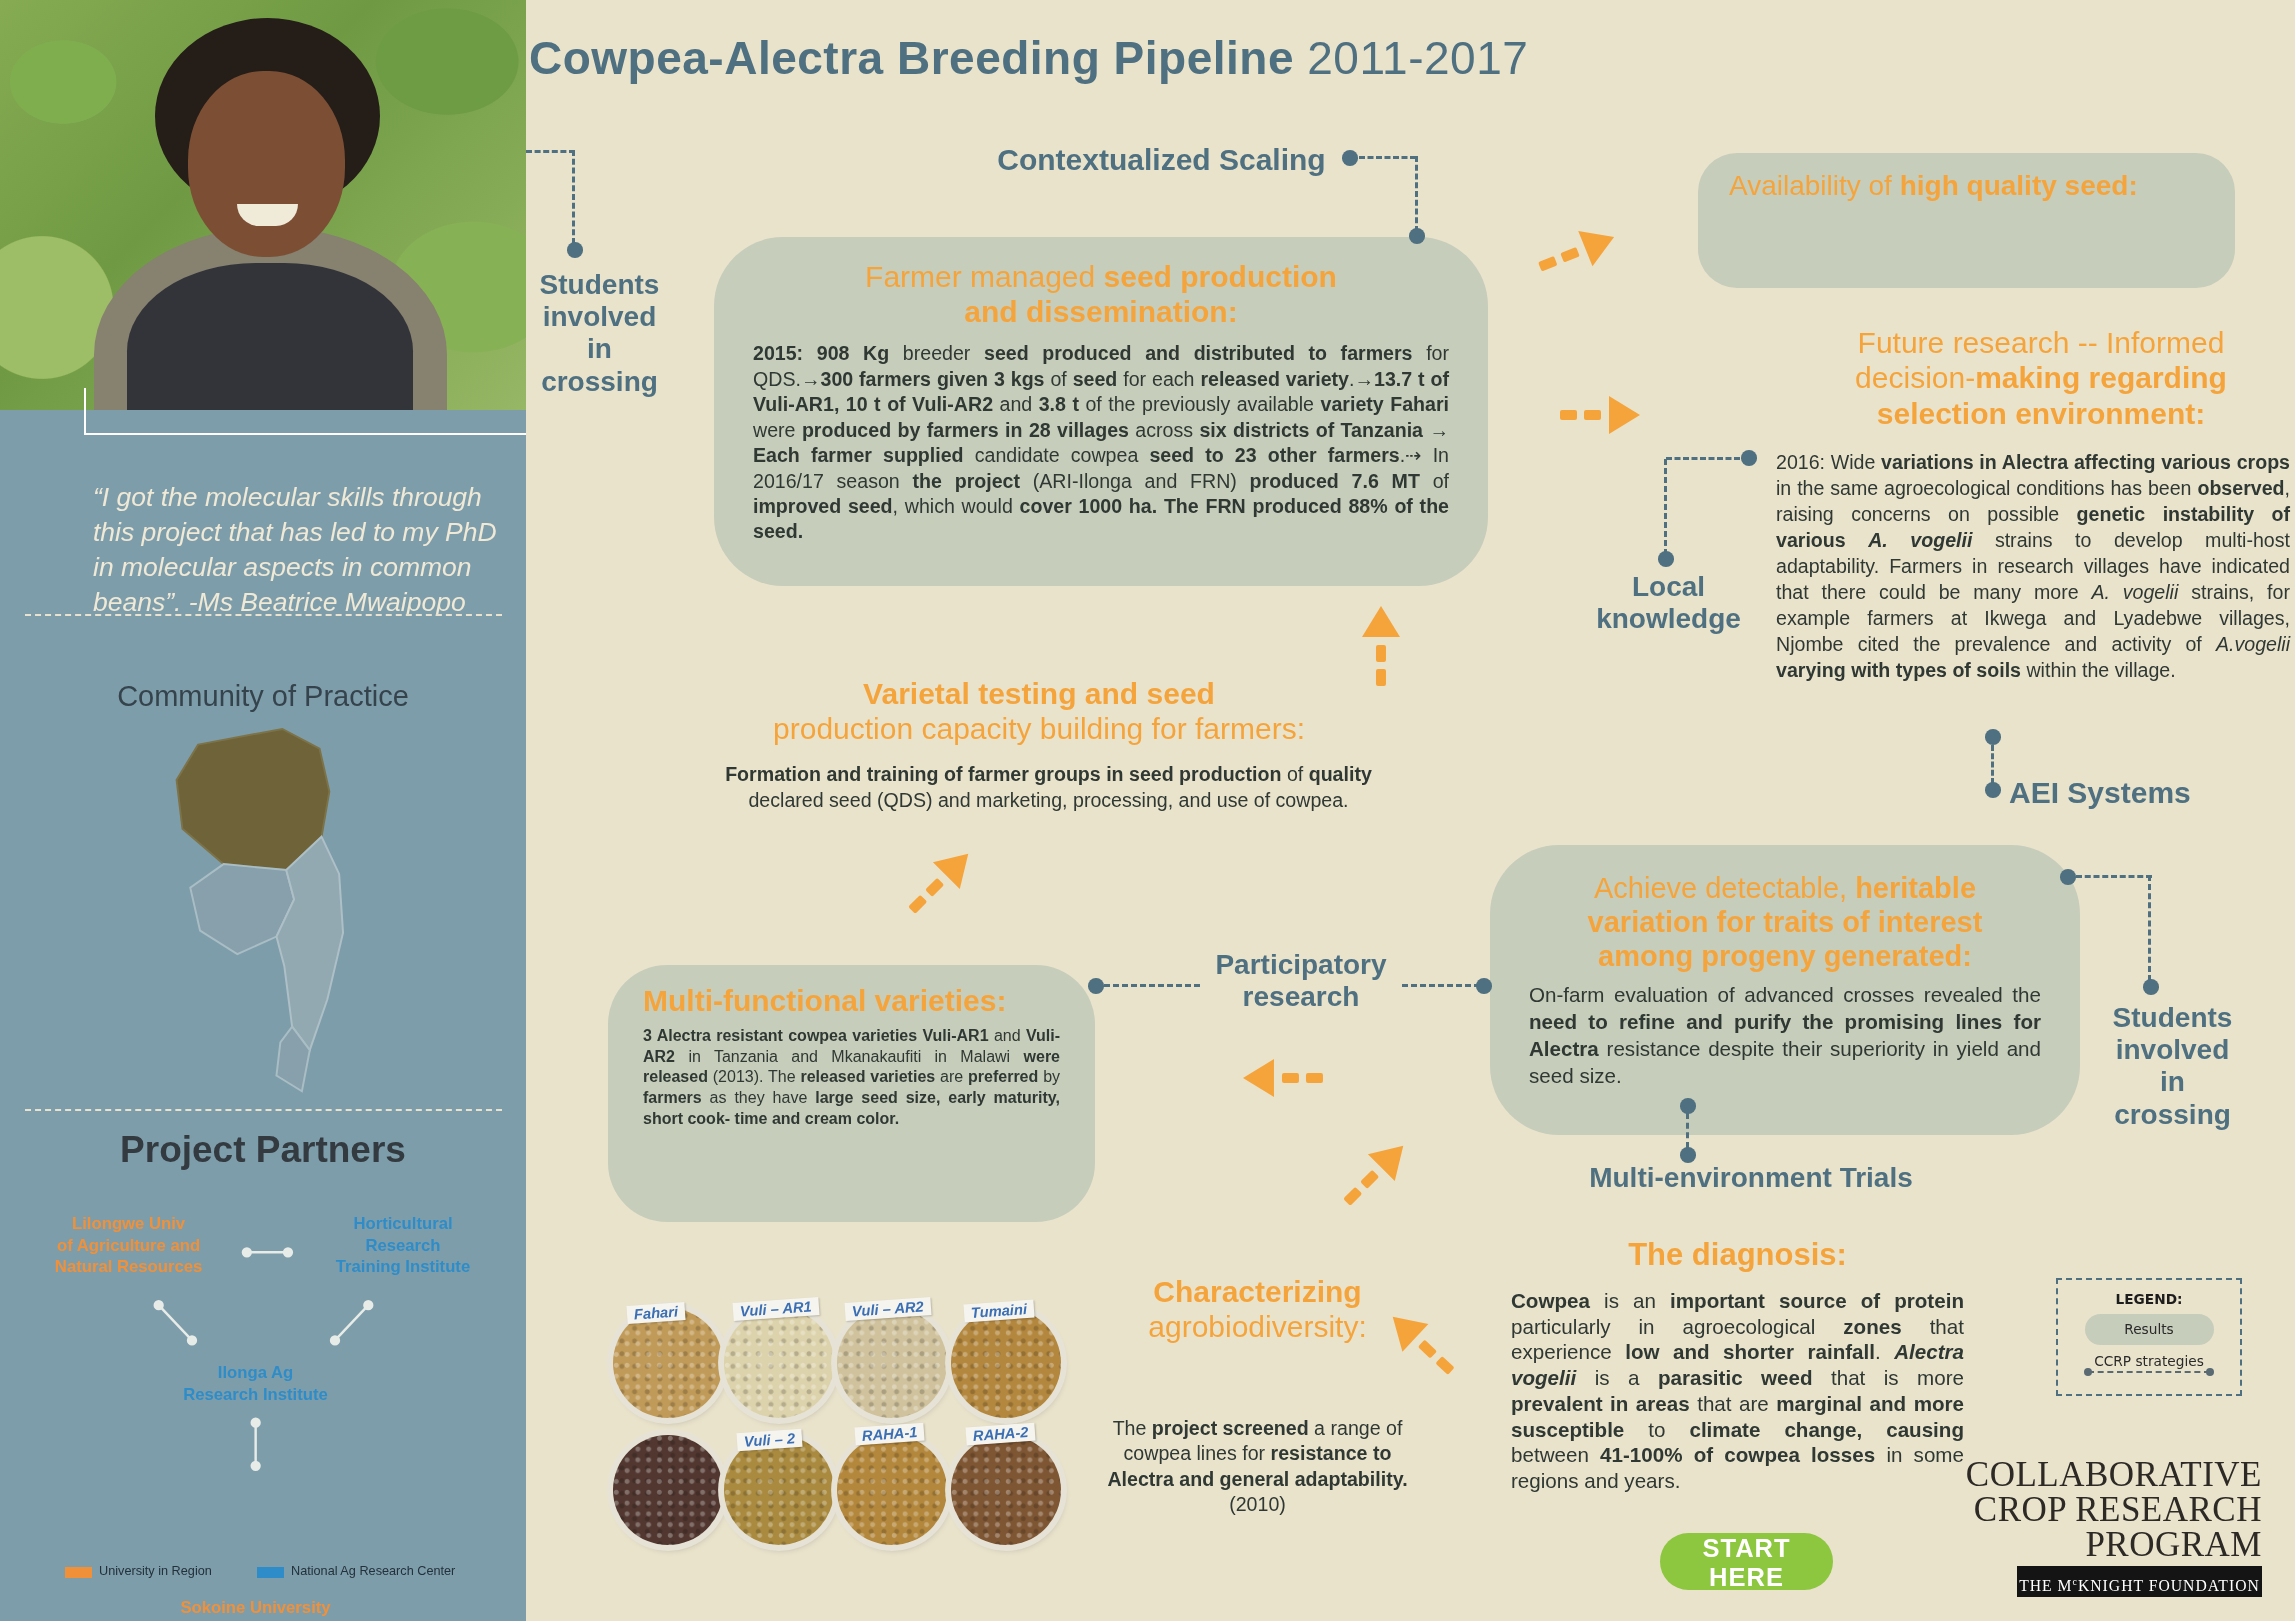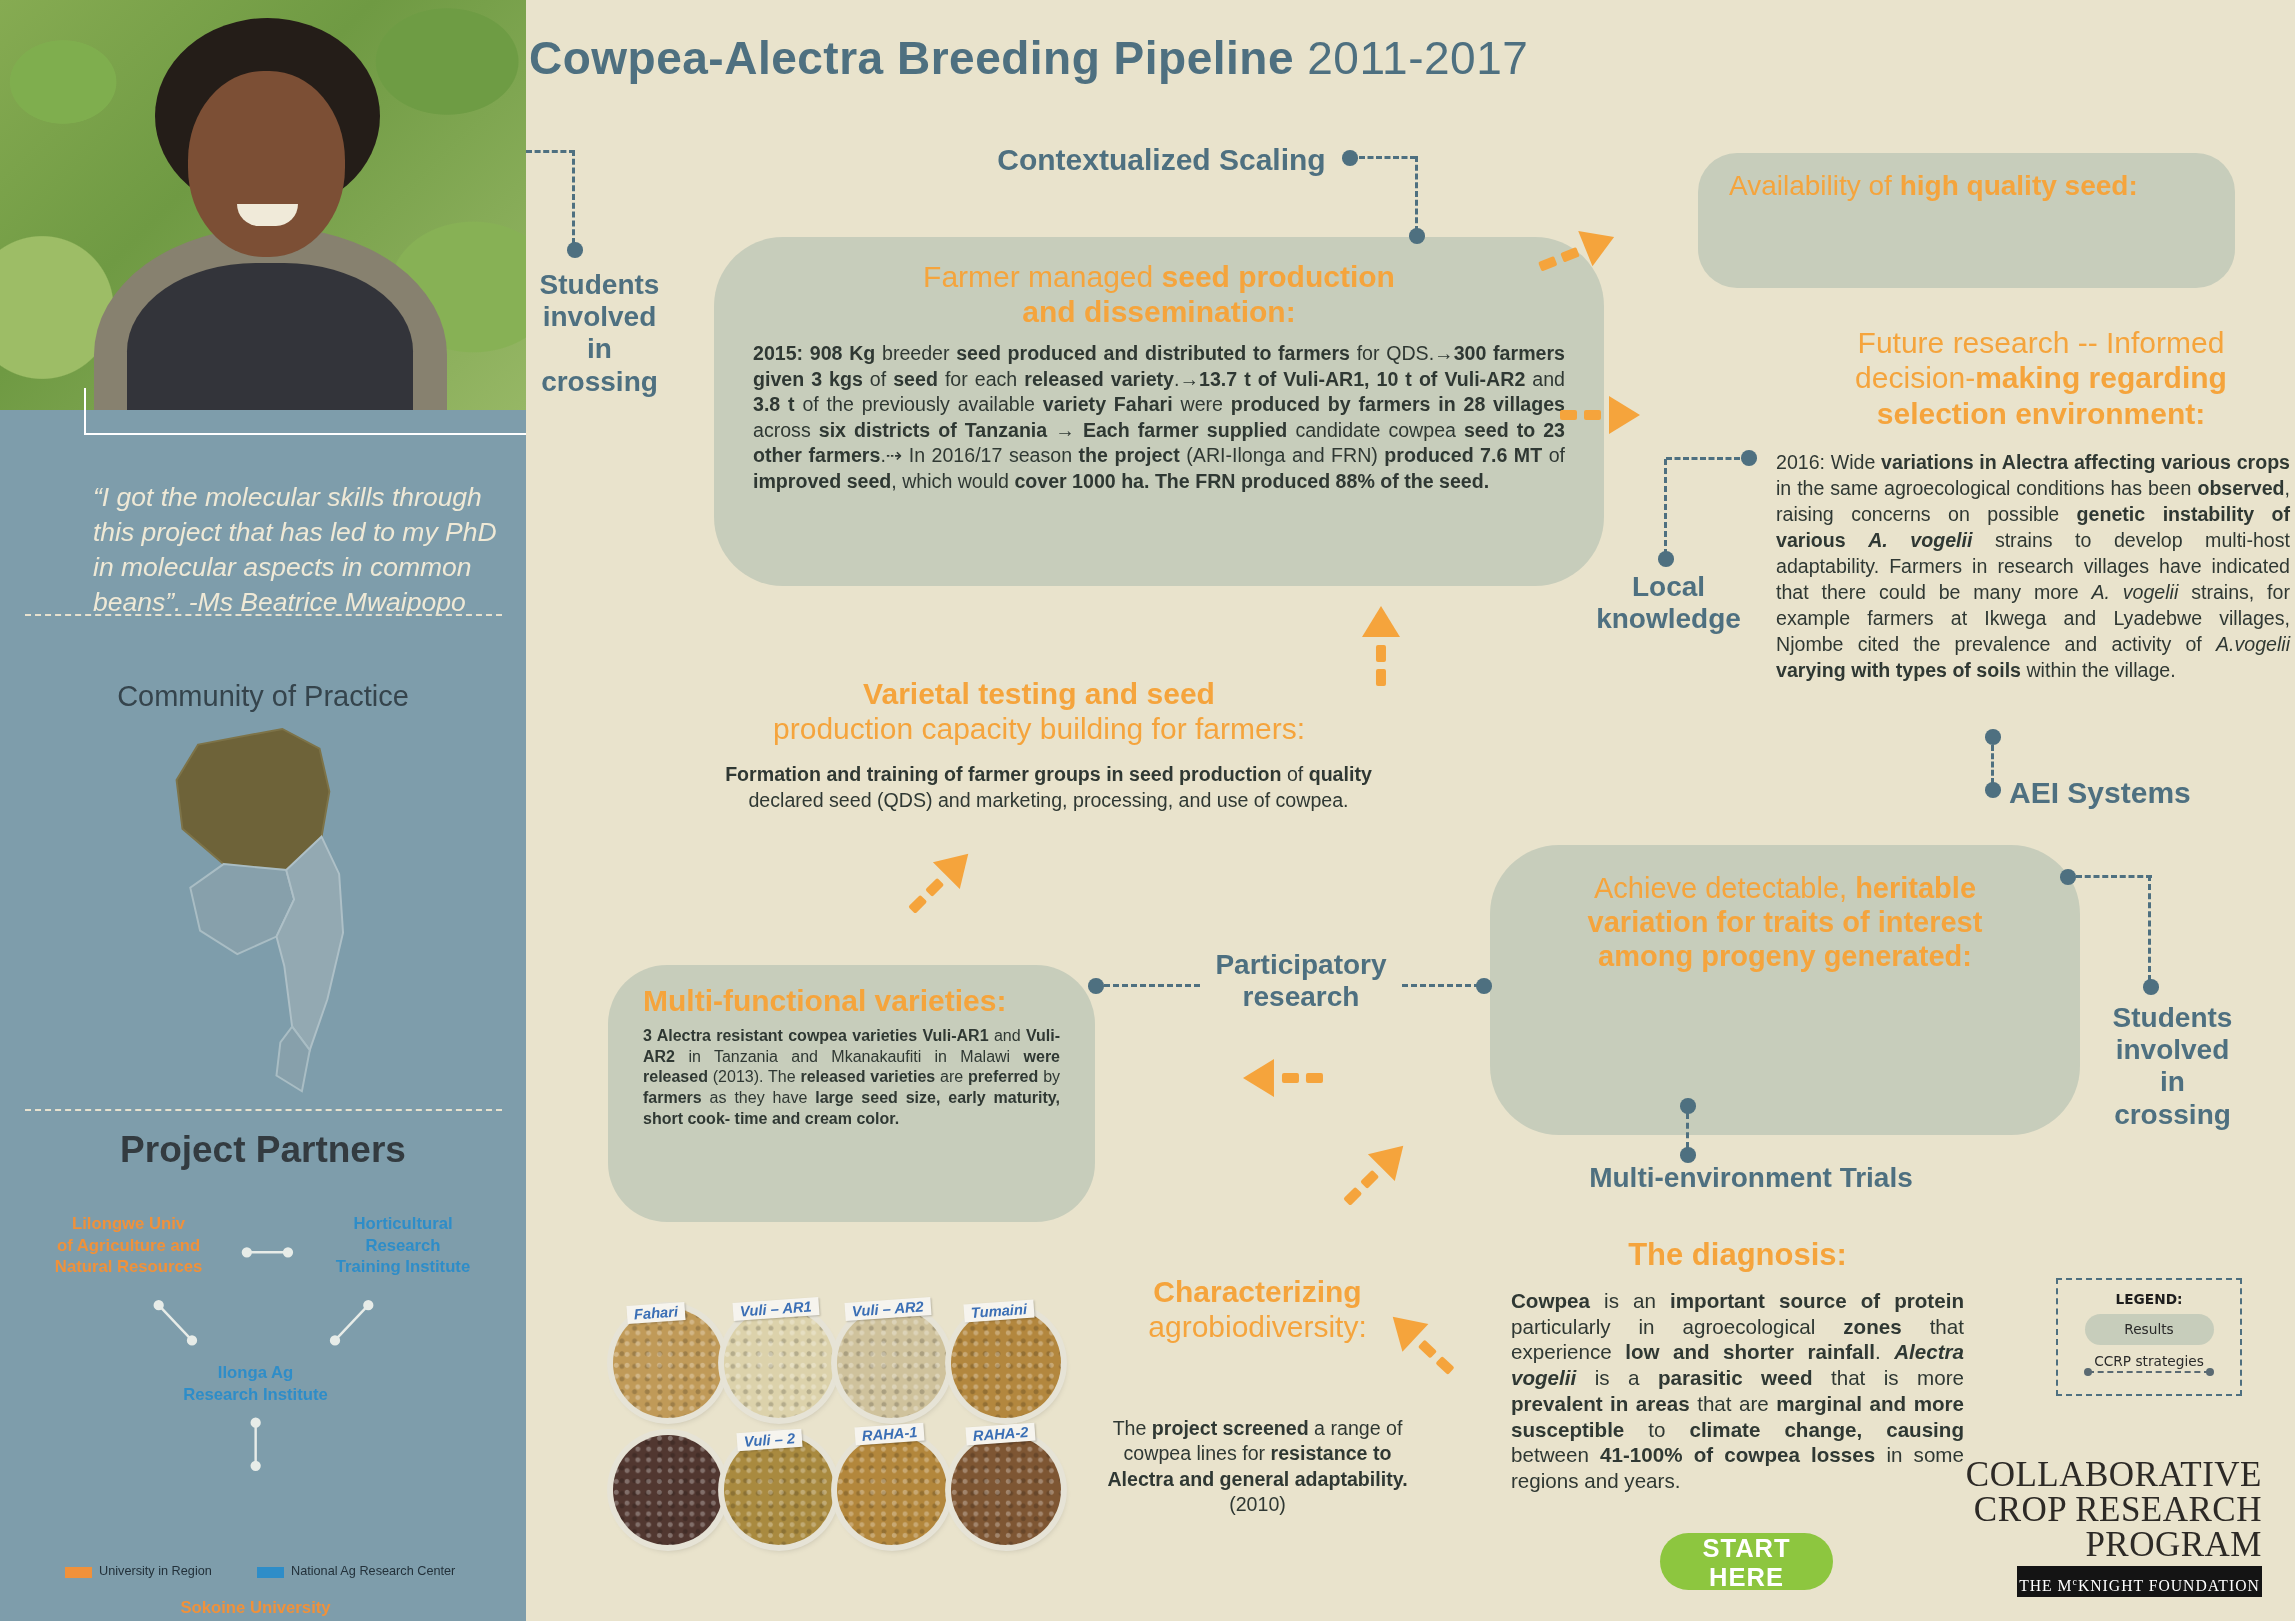--- a/index.html
+++ b/index.html
@@ -139,21 +139,21 @@
   <h1 class="h1" style="margin:0;font-weight:normal;"><span class="b">Cowpea-Alectra Breeding Pipeline</span><span> 2011-2017</span></h1>
 
   <div class="tlabel" style="left:980px;top:143px;width:363px;font-size:30px;">Contextualized Scaling</div>
   <div class="tlabel" style="left:521px;top:269px;width:157px;font-size:28px;">Students<br>involved<br>in<br>crossing</div>
   <div class="tlabel" style="left:1585px;top:571px;width:167px;font-size:28px;">Local<br>knowledge</div>
   <div class="tlabel" style="left:2009px;top:776px;width:284px;font-size:30px;text-align:left;">AEI Systems</div>
   <div class="tlabel" style="left:1203px;top:949px;width:196px;font-size:28px;">Participatory<br>research</div>
   <div class="tlabel" style="left:2094px;top:1002px;width:157px;font-size:28px;">Students<br>involved<br>in<br>crossing</div>
   <div class="tlabel" style="left:1555px;top:1162px;width:392px;font-size:28px;">Multi-environment Trials</div>
 
-  <div class="sbox" style="left:714px;top:237px;width:890px;height:349px;">
+  <div class="sbox" style="left:714px;top:237px;width:774px;height:349px;">
     <div class="btitle" style="font-size:30px;margin-top:21.6px;">Farmer managed <b>seed production<br>and dissemination:</b></div>
     <div class="bbody" style="font-size:19.6px;line-height:1.3;padding:11.8px 39px 0;"><b>2015: 908 Kg</b> breeder <b>seed produced and distributed to farmers</b> for QDS.→<b>300 farmers given 3 kgs</b> of <b>seed</b> for each <b>released variety</b>.→<b>13.7 t of Vuli-AR1, 10 t of Vuli-AR2</b> and <b>3.8 t</b> of the previously available <b>variety Fahari</b> were <b>produced by farmers in 28 villages</b> across <b>six districts of Tanzania</b> →  <b>Each farmer supplied</b> candidate cowpea <b>seed to 23 other farmers</b>.⇢ In 2016/17 season <b>the project</b> (ARI-Ilonga and FRN) <b>produced 7.6 MT</b> of <b>improved seed</b>, which would <b>cover 1000 ha. The FRN produced 88% of the seed.</b></div>
   </div>
 
   <div class="sbox" style="left:1698px;top:153px;width:537px;height:135px;border-radius:39px;">
     <div class="btitle" style="font-size:28px;margin-top:15.7px;text-align:left;padding-left:31px;">Availability of <b>high quality seed:</b></div>
   </div>
 
   <div class="btitle" style="position:absolute;left:1786px;top:325px;width:510px;font-size:30px;">Future research -- Informed<br>decision-<b>making regarding<br>selection environment:</b></div>
   <div class="bbody" style="position:absolute;left:1776px;top:449px;width:514px;font-size:19.6px;line-height:1.33;">2016: Wide <b>variations in Alectra affecting various crops</b> in the same agroecological conditions has been <b>observed</b>, raising concerns on possible <b>genetic instability of various <i>A. vogelii</i></b> strains to develop multi-host adaptability. Farmers in research villages have indicated that there could be many more <i>A. vogelii</i> strains, for example farmers at Ikwega and Lyadebwe villages, Njombe cited the prevalence and activity of <i>A.vogelii</i> <b>varying with types of soils</b> within the village.</div>
@@ -161,20 +161,21 @@
   <div class="btitle" style="position:absolute;left:647px;top:676px;width:784px;font-size:30px;"><b>Varietal testing and seed</b><br>production capacity building for farmers:</div>
   <div class="bbody" style="position:absolute;left:686px;top:761px;width:725px;font-size:19.6px;line-height:1.35;text-align:center;"><b>Formation and training of farmer groups in seed production</b> of <b>quality</b> declared seed (QDS) and marketing, processing, and use of cowpea.</div>
 
   <div class="sbox" style="left:608px;top:965px;width:487px;height:257px;border-radius:59px;">
     <div class="btitle" style="font-size:30px;margin-top:17.6px;text-align:left;padding-left:35px;"><b>Multi-functional varieties:</b></div>
     <div class="bbody" style="font-size:16px;line-height:1.3;padding:7.8px 35px 0;"><b>3 Alectra resistant cowpea varieties Vuli-AR1</b> and <b>Vuli-AR2</b> in Tanzania and Mkanakaufiti in Malawi <b>were released</b> (2013). The <b>released varieties</b> are <b>preferred</b> by <b>farmers</b> as they have <b>large seed size, early maturity, short cook- time and cream color.</b></div>
   </div>
 
   <div class="sbox" style="left:1490px;top:845px;width:590px;height:290px;">
     <div class="btitle" style="font-size:29px;margin-top:25.5px;">Achieve detectable, <b>heritable<br>variation for traits of interest<br>among progeny generated:</b></div>
+    <div class="bbody" style="font-size:20.6px;line-height:1.32;padding:7.8px 39px 0;">On-farm evaluation of advanced crosses revealed the <b>need to refine and purify the promising lines for Alectra</b> resistance despite their superiority in yield and seed size.</div>
   </div>
 
   <div class="btitle" style="position:absolute;left:1096px;top:1274px;width:323px;font-size:30px;"><b>Characterizing</b><br>agrobiodiversity:</div>
   <div class="bbody" style="position:absolute;left:1096px;top:1416px;width:323px;font-size:19.6px;line-height:1.3;text-align:center;">The <b>project screened</b> a range of cowpea lines for <b>resistance to Alectra and general adaptability.</b> (2010)</div>
 
   <div class="btitle" style="position:absolute;left:1511px;top:1237px;width:453px;font-size:31px;"><b>The diagnosis:</b></div>
   <div class="bbody" style="position:absolute;left:1511px;top:1288px;width:453px;font-size:20.6px;line-height:1.25;"><b>Cowpea</b> is an <b>important source of protein</b> particularly in agroecological <b>zones</b> that experience <b>low and shorter rainfall</b>. <b><i>Alectra vogelii</i></b> is a <b>parasitic weed</b> that is more <b>prevalent in areas</b> that are <b>marginal and more susceptible</b> to <b>climate change, causing</b> between <b>41-100% of cowpea losses</b> in some regions and years.</div>
 
   <div class="ch" style="left:526px;top:150px;width:49px;"></div>
   <div class="cv" style="left:572px;top:150px;height:94px;"></div>

